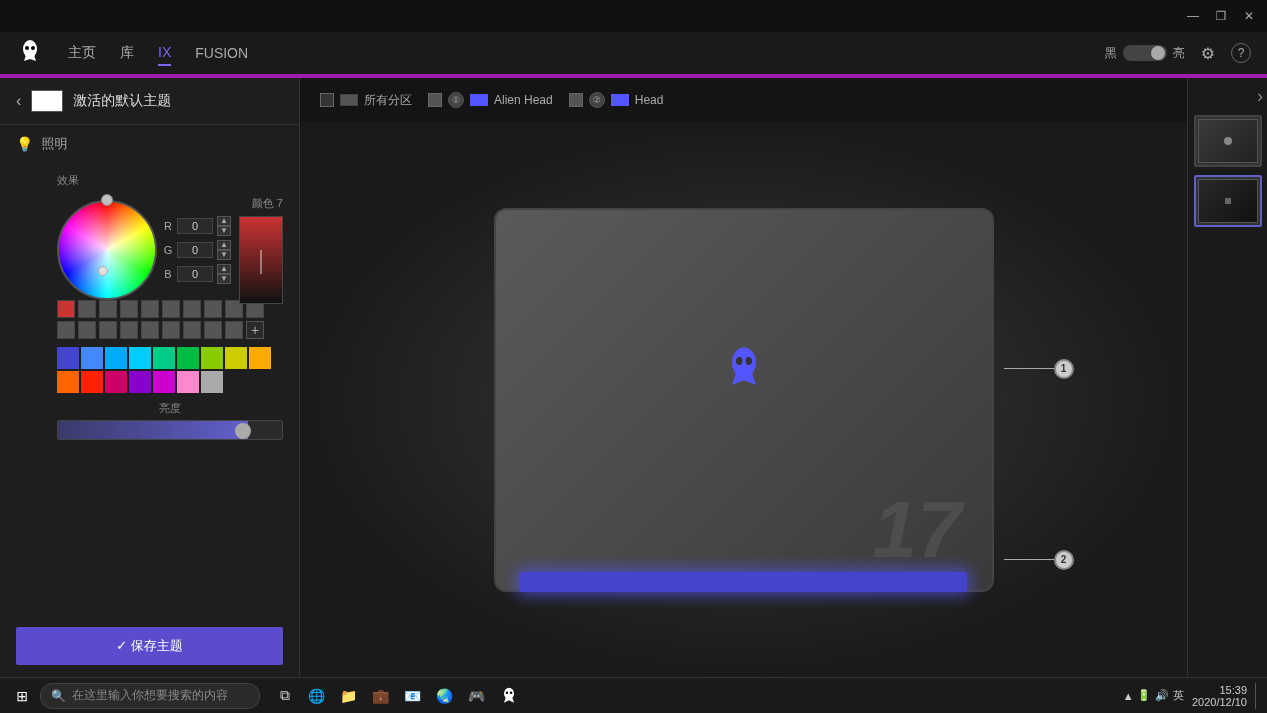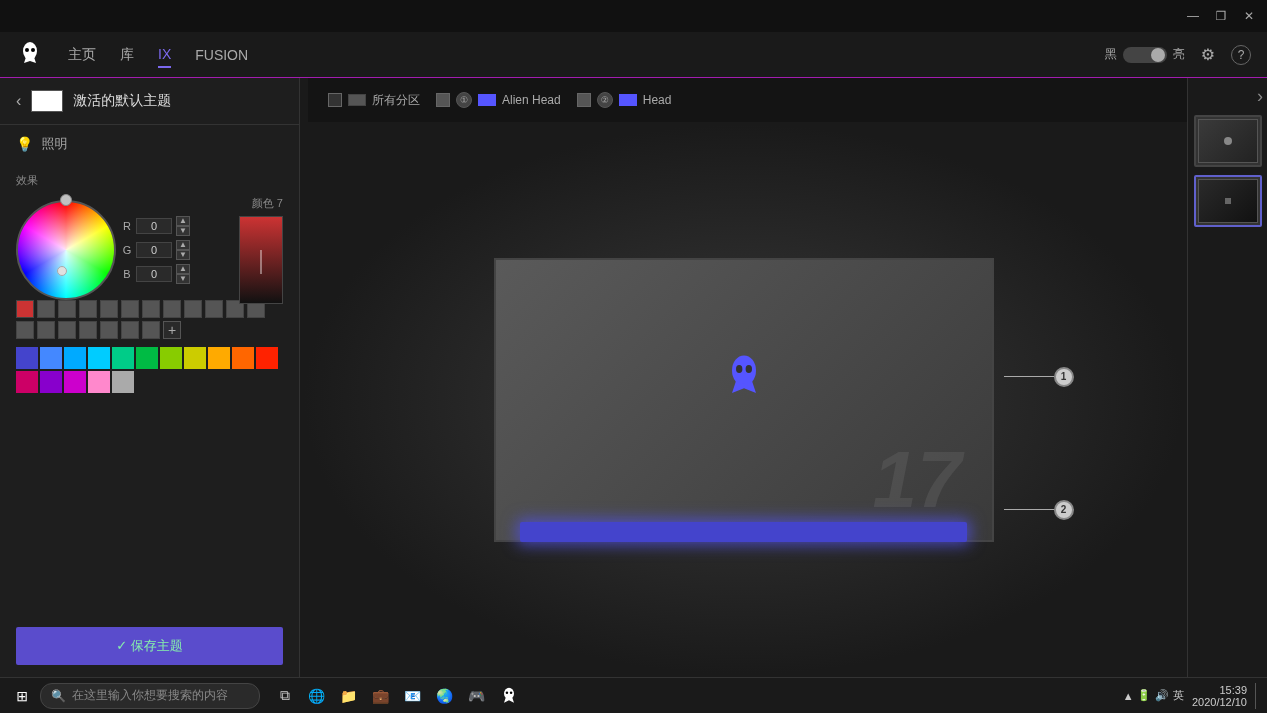--- a/index.html
+++ b/index.html
@@ -39,21 +39,21 @@
     
     .nav-bar {
       background: #1a1a1a;
       height: 46px;
       display: flex;
       align-items: center;
       padding: 0 16px;
       gap: 24px;
       position: absolute;
       top: 32px; left: 0; right: 0;
-      border-bottom: 1px solid #a21caf;
+      border-bottom: 4px solid #a21caf;
     }
     .nav-item {
       color: #aaa;
       cursor: pointer;
       font-size: 14px;
       padding: 4px 0;
     }
     .nav-item.active {
       color: #7b68ee;
       border-bottom: 2px solid #7b68ee;
@@ -116,20 +116,21 @@
       font-size: 13px;
     }
     .section-header .bulb-icon {
       font-size: 14px;
     }
 
     
     .color-panel {
       padding: 10px 16px;
       flex: 1;
+      margin-left: 41px;
     }
     .effect-row {
       display: flex;
       align-items: center;
       gap: 8px;
       margin-bottom: 12px;
     }
     .effect-label {
       color: #888;
       font-size: 11px;
@@ -240,41 +241,41 @@
       right: 14%;
       top: 2px;
       width: 16px; height: 16px;
       background: #aaa;
       border-radius: 50%;
     }
 
     .save-btn {
       margin: 8px 16px 12px;
       background: #5a4ccc;
-      color: #86efac;
+      color: #ffffff;
       border: none;
       padding: 10px;
       cursor: pointer;
       font-size: 13px;
       display: flex; align-items: center; justify-content: center;
       gap: 6px;
       border-radius: 2px;
     }
 
     
     .center-area {
       flex: 1;
       position: relative;
       overflow: hidden;
     }
 
     
     .zone-bar {
       position: absolute;
-      top: 0; left: 8px; right: 0;
+      top: 0; left: 0; right: 0;
       height: 44px;
       background: rgba(20,20,20,0.9);
       display: flex;
       align-items: center;
       padding: 0 20px;
       gap: 16px;
       z-index: 10;
     }
     .zone-item {
       display: flex;
@@ -303,23 +304,23 @@
     .laptop-bg {
       width: 100%;
       height: 100%;
       background: radial-gradient(ellipse at center, #3a3a3a 0%, #1a1a1a 70%);
       display: flex;
       align-items: center;
       justify-content: center;
     }
     .laptop-body {
       width: 500px;
-      height: 284px;
+      height: 384px;
       background: linear-gradient(135deg, #5a5a5a, #3a3a3a);
-      border-radius: 0;
+      border-radius: 12px;
       border: 2px solid #444;
       position: relative;
       display: flex;
       align-items: center;
       justify-content: center;
     }
     .laptop-bottom-glow {
       position: absolute;
       bottom: -2px;
       left: 5%;
@@ -621,20 +622,27 @@
             <div class="preset-swatch" style="background: rgb(255, 102, 0); width: 22px; height: 22px; cursor: pointer;"></div>
             <div class="preset-swatch" style="background: rgb(255, 34, 0); width: 22px; height: 22px; cursor: pointer;"></div>
             <div class="preset-swatch" style="background: rgb(204, 0, 102); width: 22px; height: 22px; cursor: pointer;"></div>
             <div class="preset-swatch" style="background: rgb(136, 0, 204); width: 22px; height: 22px; cursor: pointer;"></div>
             <div class="preset-swatch" style="background: rgb(204, 0, 204); width: 22px; height: 22px; cursor: pointer;"></div>
             <div class="preset-swatch" style="background: rgb(255, 136, 204); width: 22px; height: 22px; cursor: pointer;"></div>
             <div class="preset-swatch" style="background: rgb(170, 170, 170); width: 22px; height: 22px; cursor: pointer;"></div>
           </div>
       </div>
 
+      <div class="brightness-section">
+        <div class="section-label">亮度</div>
+        <div class="brightness-bar-container">
+          <div class="brightness-bar-fill"></div>
+          <div class="brightness-handle"></div>
+        </div>
+      </div>
     </div>
 
     <button class="save-btn">✓ 保存主题</button>
   </div>
 
   <div class="center-area">
 
     <div class="zone-bar">
 
       <div class="zone-item">

